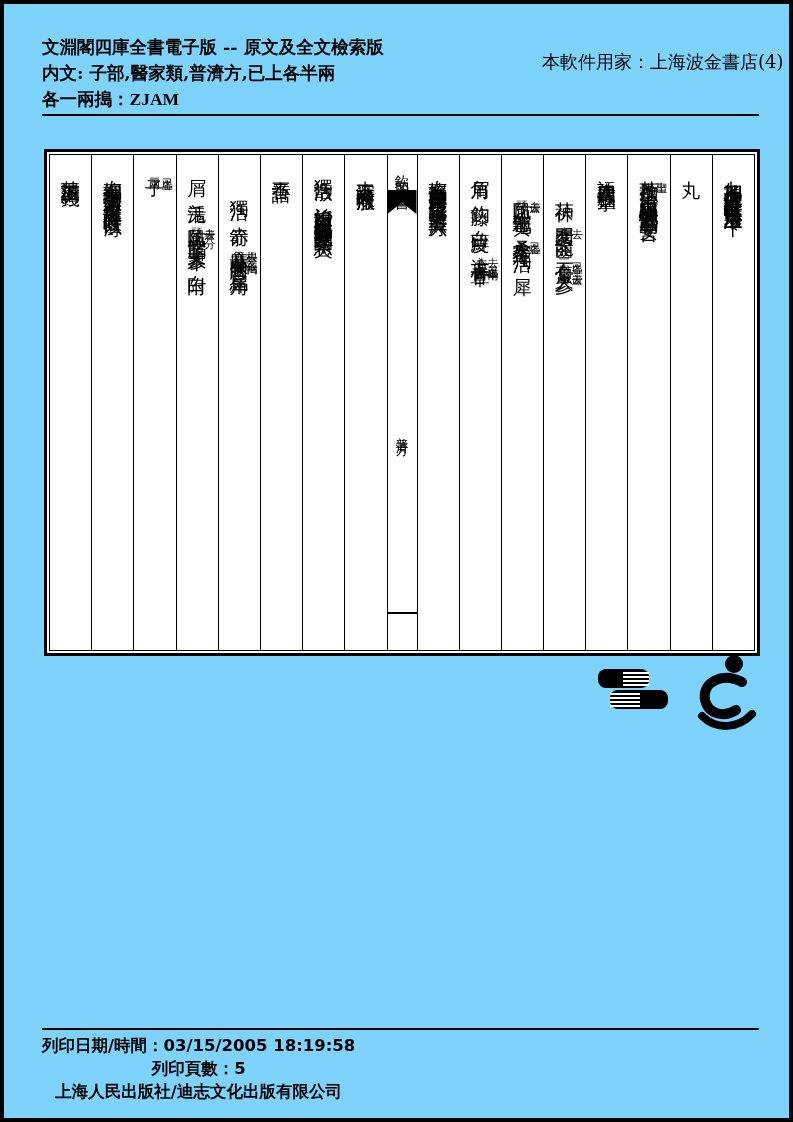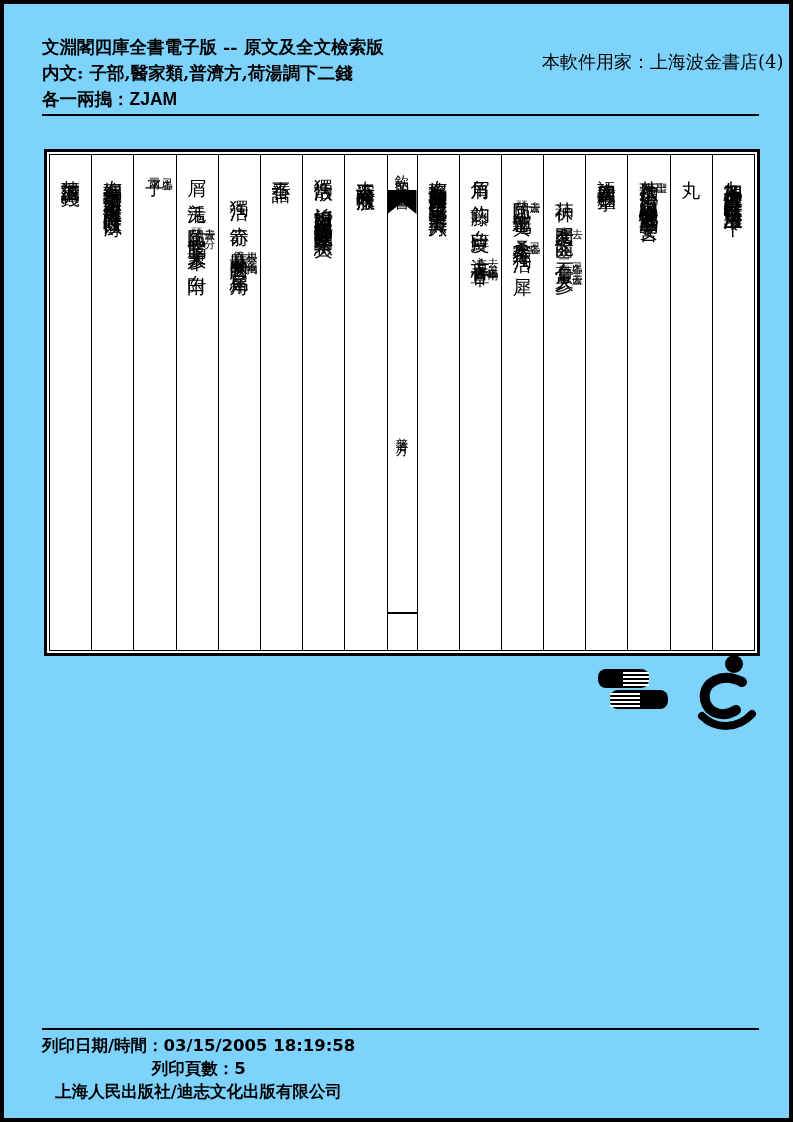--- a/index.html
+++ b/index.html
@@ -4,21 +4,21 @@
 <style>
   html,body{margin:0;padding:0;background:#e8e8e8;}
   #page{
     position:relative;width:793px;height:1122px;background:#7dd3fc;
     border:4px solid #000;box-sizing:border-box;overflow:hidden;
     font-family:"DejaVu Serif","Liberation Serif",serif;color:#000;
   }
   
   .hdr-left{position:absolute;left:38px;top:30px;font-size:17.5px;font-weight:bold;line-height:26px;white-space:nowrap;}
   .hdr-right{position:absolute;left:538px;top:36px;font-size:18px;font-weight:normal;line-height:43px;white-space:nowrap;}
-  .hdr-user{font-family:Liberation Sans, sans-serif;font-weight:bold;}
+  .hdr-user{font-family:Liberation Serif, serif;font-weight:bold;}
   .rule{position:absolute;left:38px;width:717px;height:2px;background:#000;}
   .rule-top{top:110px;}
   .rule-bottom{top:1024px;height:1.5px;}
   
   .frame{position:absolute;left:40px;top:145px;width:716px;height:507px;border:3px solid #000;padding:2px;box-sizing:border-box;background:#fff;}
   .frame-inner{width:100%;height:100%;border:1px solid #000;box-sizing:border-box;display:flex;flex-direction:row-reverse;}
   .col{
     flex:1 1 0;box-sizing:border-box;overflow:hidden;
     writing-mode:vertical-rl;text-orientation:upright;
     font-size:19px;letter-spacing:2px;line-height:41px;
@@ -49,21 +49,21 @@
   .ftr{position:absolute;left:38px;top:1030px;font-size:16.5px;font-weight:bold;line-height:23px;white-space:nowrap;text-align:center;}
   .ftr-val{font-family:"DejaVu Sans","Liberation Sans",sans-serif;font-weight:bold;}
 </style>
 </head>
 <body>
 
 <div id="page">
 
   <div class="hdr-left">
     <div>文淵閣四庫全書電子版 -- 原文及全文檢索版</div>
-    <div><span>内文: </span><span>子部,醫家類,普濟方,荷湯調下二錢</span></div>
+    <div><span>内文: </span><span>子部,醫家類,普濟方,已上各半兩</span></div>
     <div><span>各一兩搗：</span><span class="hdr-user">ZJAM</span></div>
   </div>
 
   <div class="hdr-right">
     <div>本軟件用家：上海波金書店(4)</div>
   </div>
 
   <div class="rule rule-top"></div>
 
   <div class="frame">

